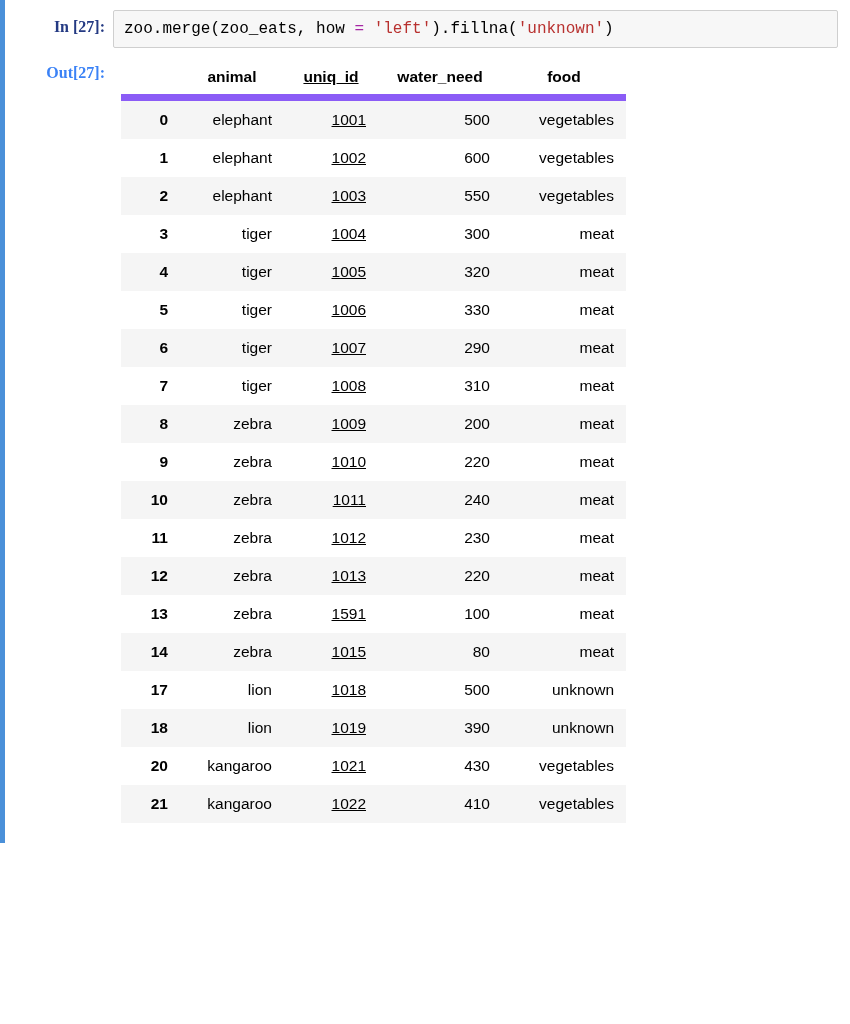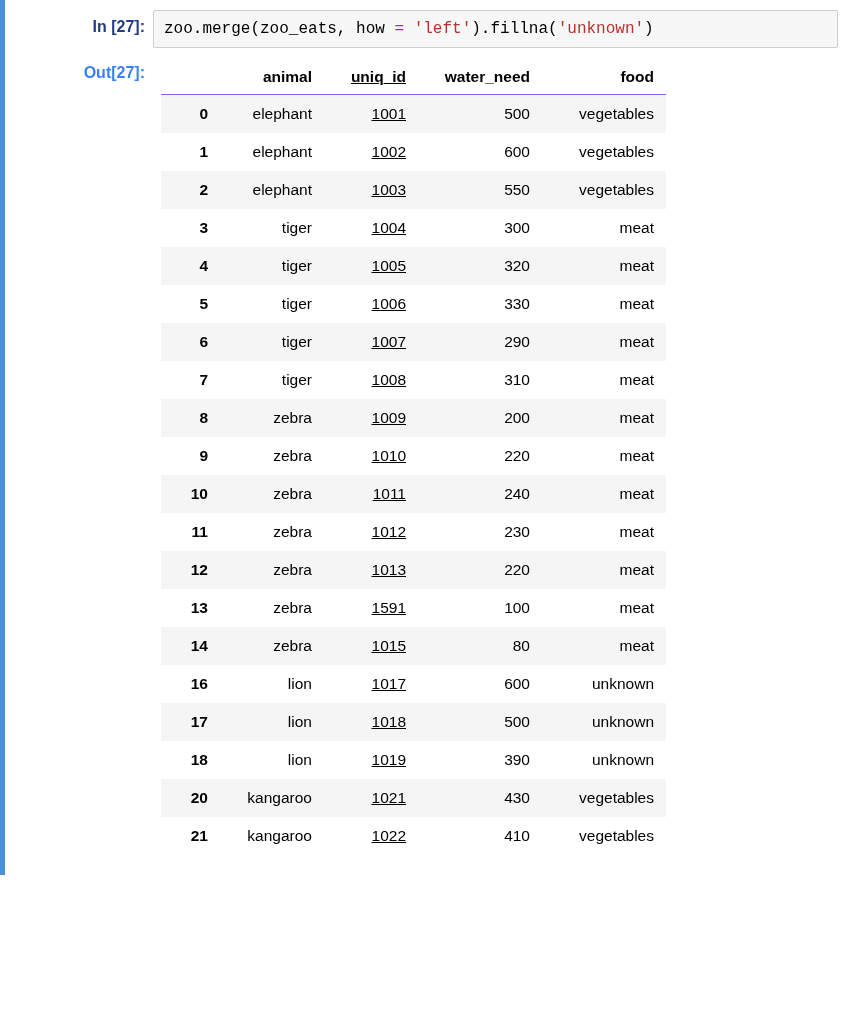--- a/index.html
+++ b/index.html
@@ -15,24 +15,23 @@
     }
     .cell-row {
       display: flex;
       align-items: flex-start;
     }
     .prompt {
       min-width: 100px;
       width: 100px;
       text-align: right;
       padding: 8px 8px 8px 0;
-      font-family: Liberation Sans, sans-serif;
+      font-family: Liberation Serif, serif;
       font-size: 16px;
       font-weight: bold;
-      margin-left: 40px;
     }
     .in-prompt {
       color: #243a83;
     }
     .out-prompt {
       color: #3b82f6;
     }
     .code-area {
       flex: 1;
       background: #f7f7f7;
@@ -51,25 +50,25 @@
     .output-area {
       padding-left: 8px;
       padding-top: 4px;
     }
     table.dataframe {
       border-collapse: collapse;
       border: none;
       font-size: 15.5px;
     }
     table.dataframe thead th {
-      text-align: right;
+      text-align: center;
       font-weight: bold;
       padding: 8px 12px;
       background: #ffffff;
-      border-bottom: 1px solid #8b5cf6;
+      border-bottom: 7px solid #8b5cf6;
     }
     table.dataframe tbody th {
       text-align: right;
       font-weight: bold;
       padding: 10px 12px;
       border: none;
     }
     table.dataframe tbody td {
       text-align: right;
       padding: 10px 12px;
@@ -210,27 +209,20 @@
             <td class="c-food">meat</td>
           </tr>
           <tr>
             <th class="c-idx">14</th>
             <td class="c-animal">zebra</td>
             <td class="c-uniq">1015</td>
             <td class="c-water">80</td>
             <td class="c-food">meat</td>
           </tr>
           <tr>
-            <th class="c-idx">16</th>
-            <td class="c-animal">lion</td>
-            <td class="c-uniq">1017</td>
-            <td class="c-water">600</td>
-            <td class="c-food">unknown</td>
-          </tr>
-          <tr>
             <th class="c-idx">17</th>
             <td class="c-animal">lion</td>
             <td class="c-uniq">1018</td>
             <td class="c-water">500</td>
             <td class="c-food">unknown</td>
           </tr>
           <tr>
             <th class="c-idx">18</th>
             <td class="c-animal">lion</td>
             <td class="c-uniq">1019</td>

